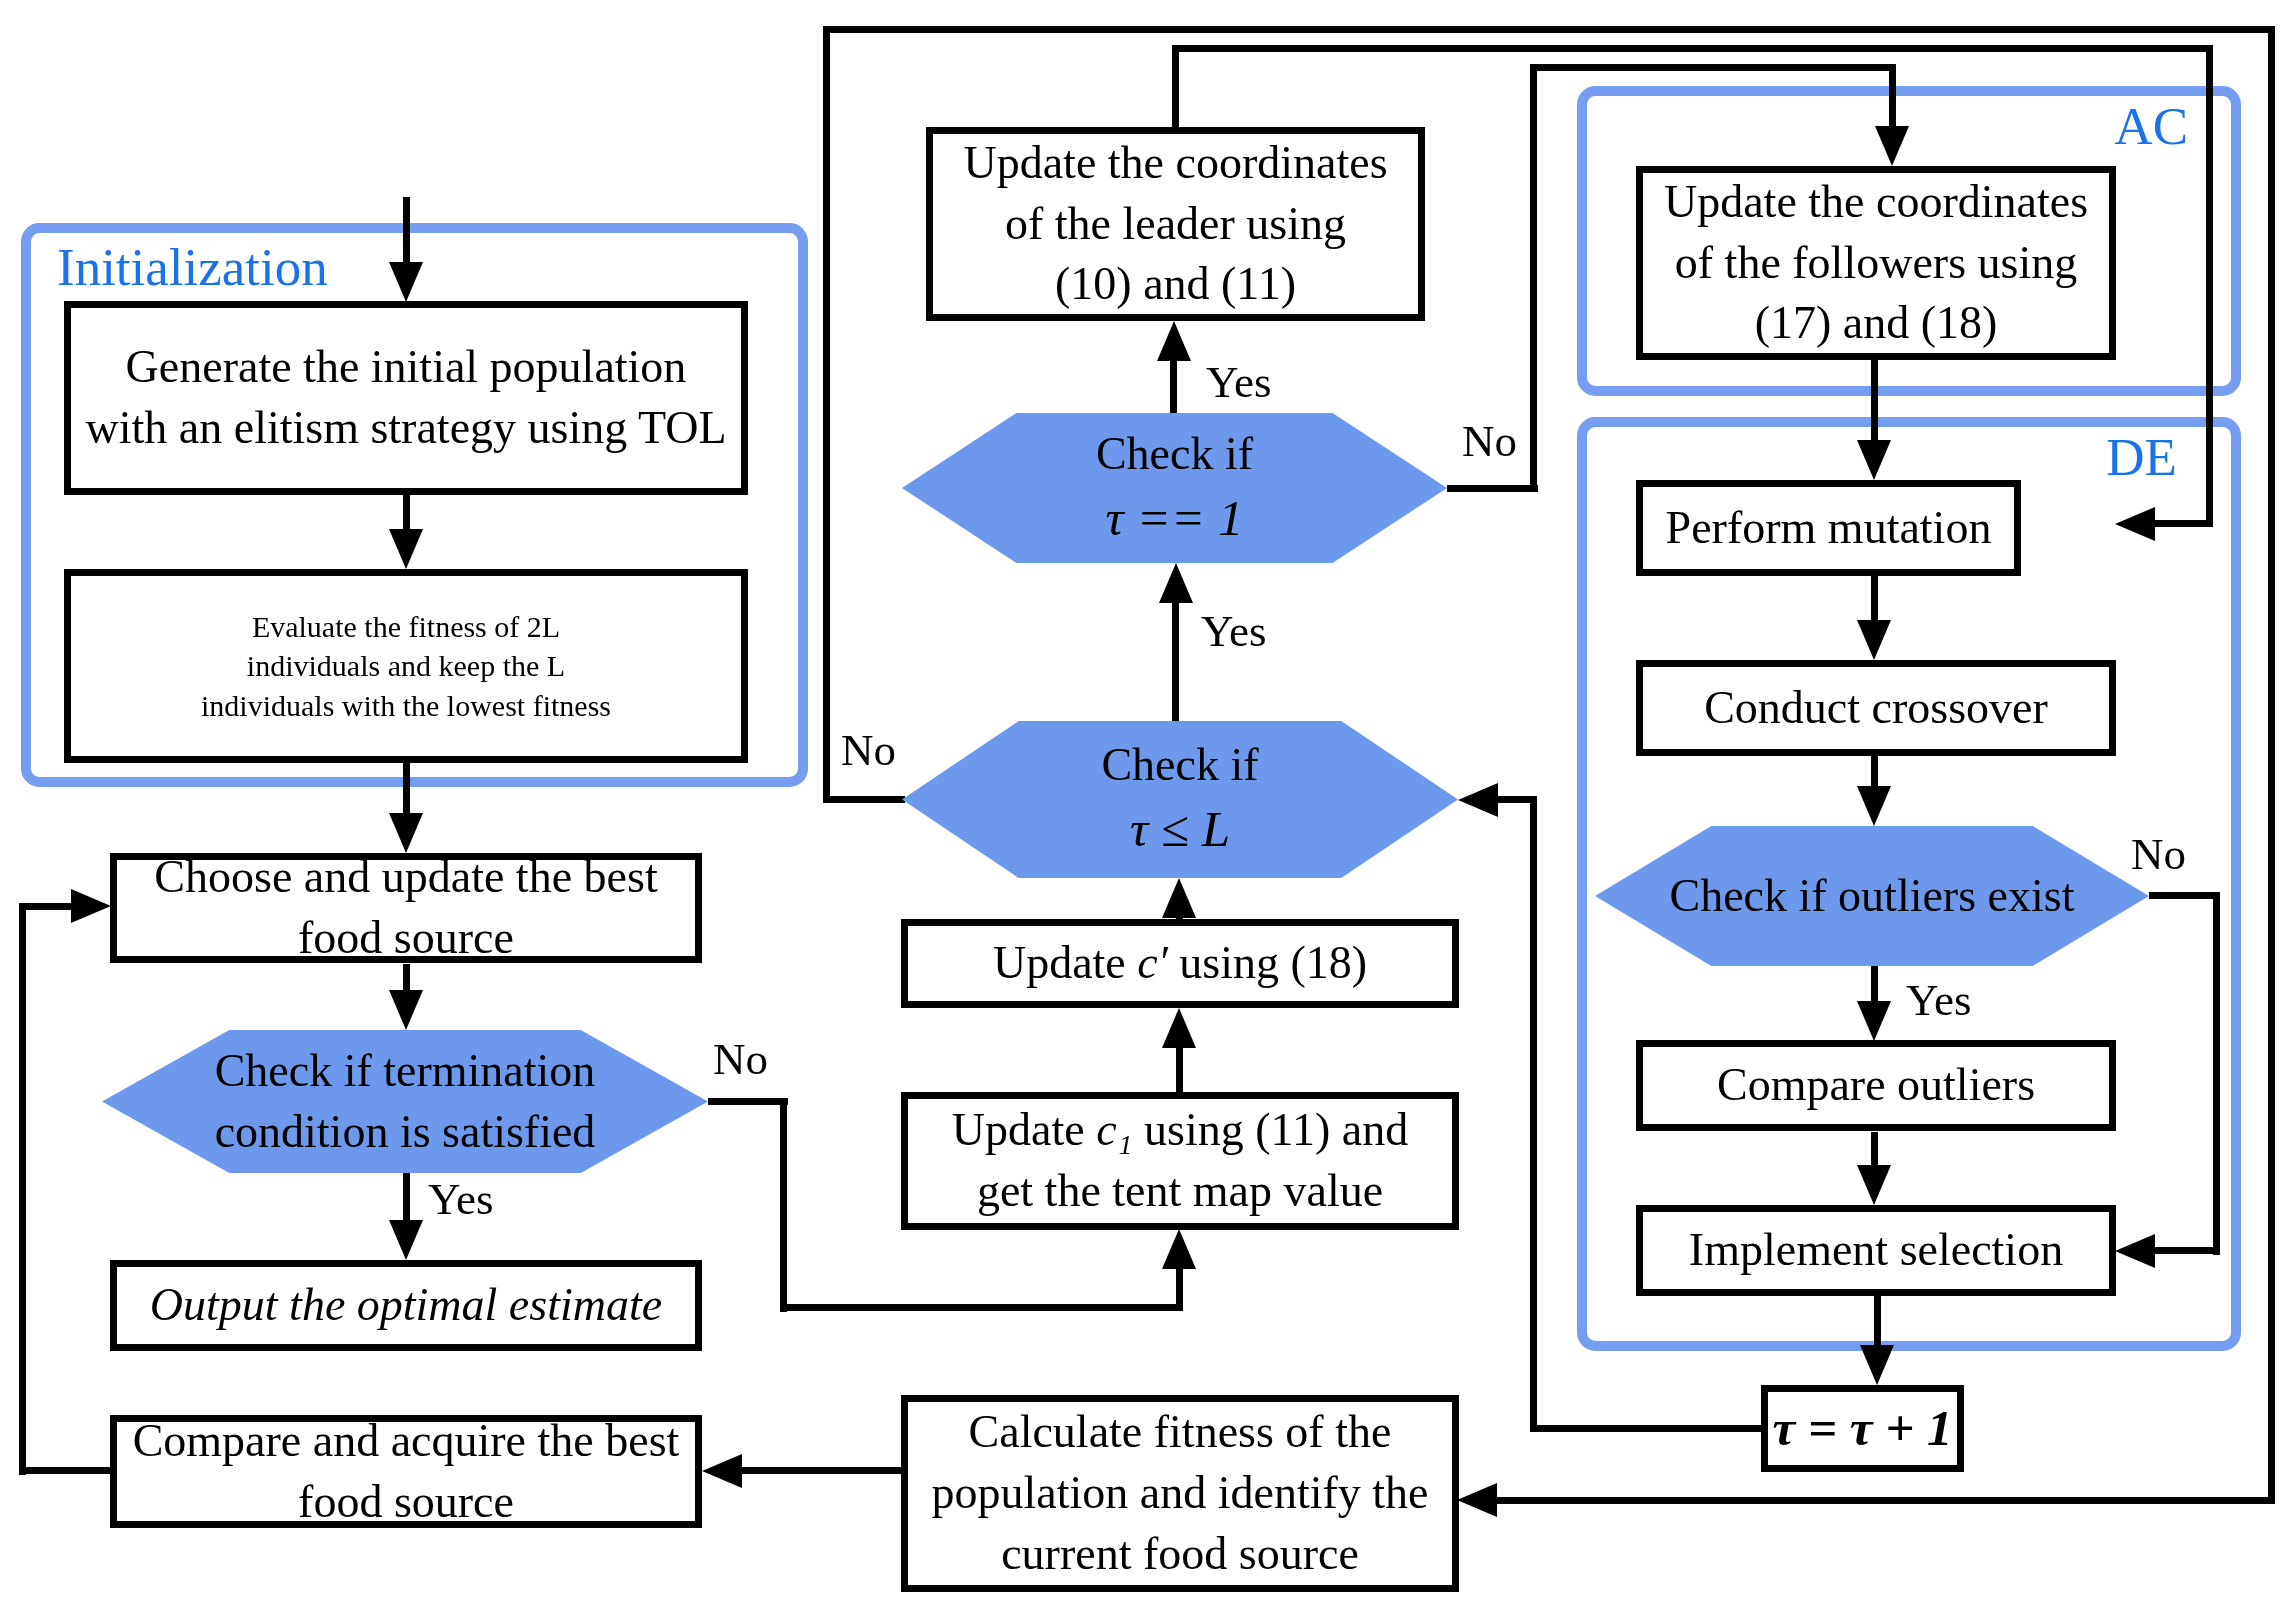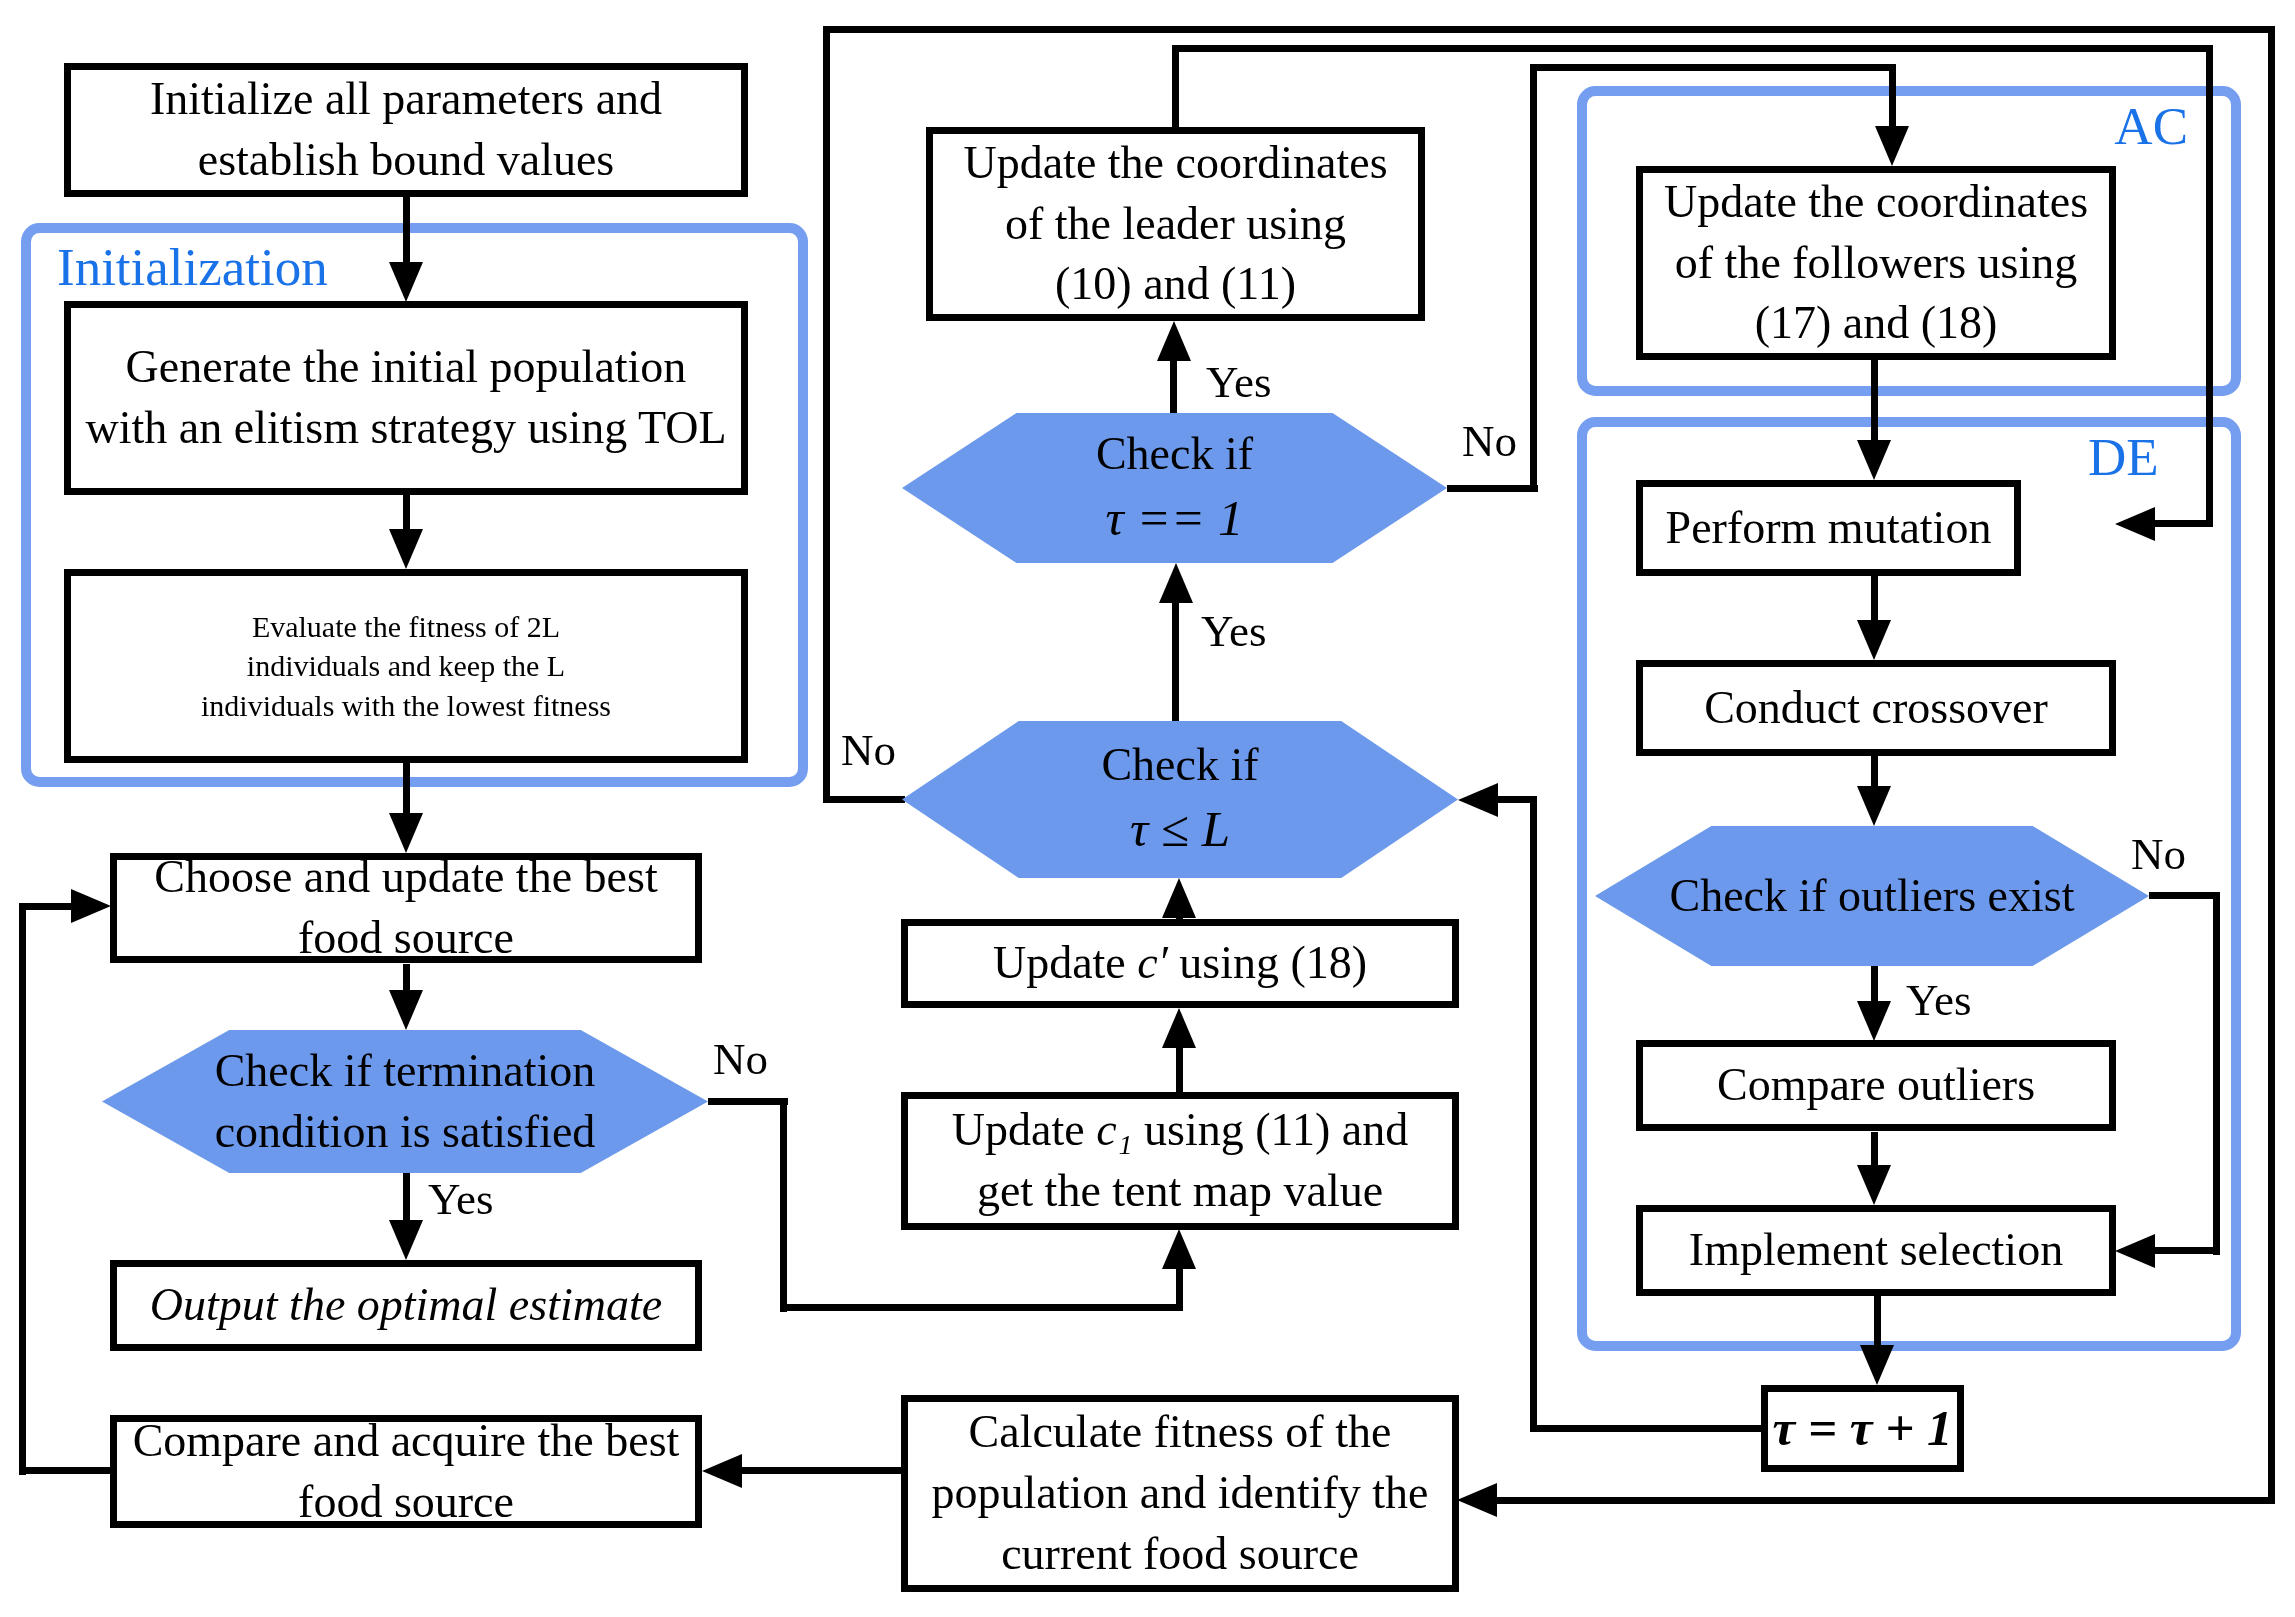--- a/index.html
+++ b/index.html
@@ -30,24 +30,22 @@
 
 <div id="canvas">
 
   <div class="group" style="left:21.4px;top:223px;width:787px;height:564px;"></div>
   <div class="glabel" style="left:57px;top:241px;">Initialization</div>
 
   <div class="group" style="left:1577px;top:86px;width:664px;height:310px;"></div>
   <div class="glabel" style="left:2081px;top:100px;width:107px;text-align:right;">AC</div>
 
   <div class="group" style="left:1577px;top:417px;width:664px;height:934px;"></div>
-  <div class="glabel" style="left:2088px;top:431px;width:107px;text-align:left;">DE</div>
-
-  <div class="box" style="left:64px;top:63px;width:684px;height:134px;">Initialize all parameters and
-establish bound values</div>
+  <div class="glabel" style="left:2088px;top:431px;width:107px;text-align:center;">DE</div>
+
   <div class="box" style="left:64px;top:301px;width:684px;height:194px;">Generate the initial population
 with an elitism strategy using TOL</div>
   <div class="box fs-s" style="left:64px;top:569px;width:684px;height:194px;">Evaluate the fitness of 2L
 individuals and keep the L
 individuals with the lowest fitness</div>
   <div class="box" style="left:110px;top:853px;width:592px;height:110px;">Choose and update the best
 food source</div>
   <div class="box" style="left:110px;top:1260px;width:592px;height:91px;font-style:italic;">Output the optimal estimate</div>
   <div class="box" style="left:110px;top:1415px;width:592px;height:113px;">Compare and acquire the best
 food source</div>

